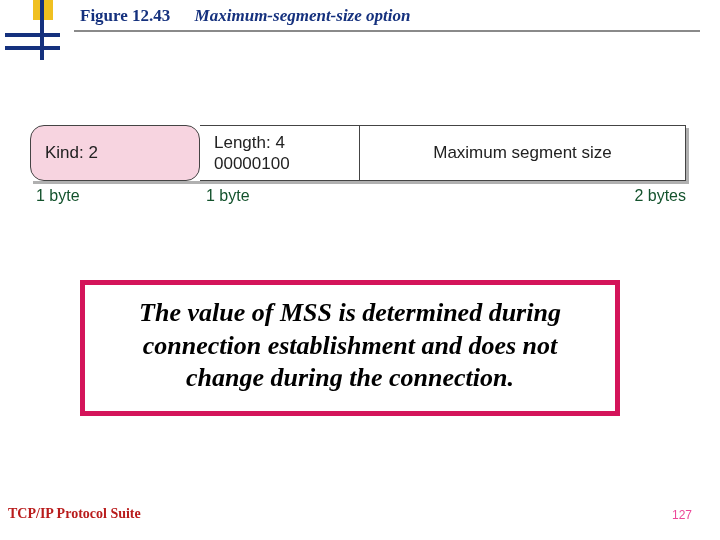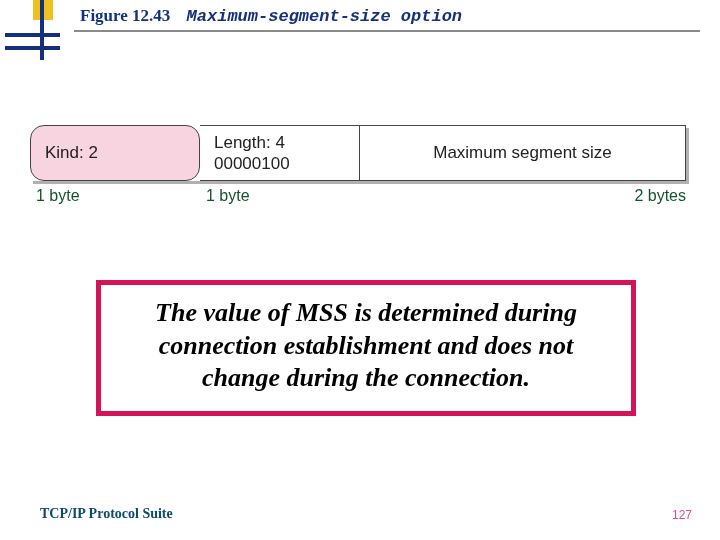--- a/index.html
+++ b/index.html
@@ -30,21 +30,21 @@
     top: 6px;
     left: 80px;
     right: 20px;
     font-family: 'Times New Roman', serif;
     font-weight: bold;
     font-size: 17px;
     color: #15317e;
     white-space: nowrap;
   }
   .heading .fig-no { font-style: normal; }
-  .heading .fig-title { font-style: italic; margin-left: 12px; font-family: Liberation Mono, monospace; }
+  .heading .fig-title { font-style: italic; margin-left: 20px; }
   .underline {
     position: absolute;
     top: 30px;
     left: 74px;
     right: 20px;
     height: 2px;
     background: #8a8a8a;
   }
 
   .diagram {
@@ -95,31 +95,30 @@
     border: 5px solid #d4145a;
     background: #ffffff;
     padding: 12px 18px 16px 18px;
     font-family: 'Times New Roman', serif;
     font-style: italic;
     font-weight: bold;
     font-size: 26px;
     text-align: center;
     line-height: 1.25;
     color: #000;
-    margin-left: 16px;
   }
 
   .footer-left {
     position: absolute;
     bottom: 18px;
-    left: 40px;
+    left: 8px;
     font-family: 'Times New Roman', serif;
     font-weight: bold;
     font-size: 14px;
-    color: #0c4a6e;
+    color: #b91c1c;
   }
   .footer-right {
     position: absolute;
     bottom: 18px;
     right: 28px;
     font-family: Arial, sans-serif;
     font-size: 12px;
     color: #ec4899;
   }
 </style>

